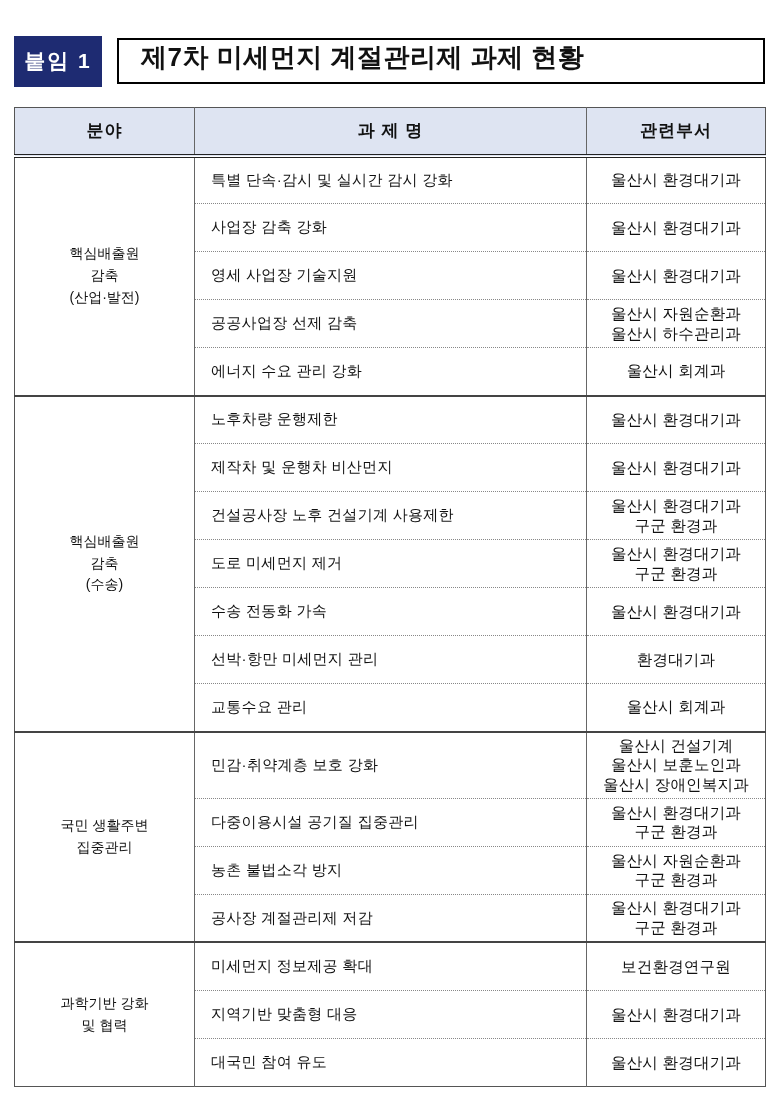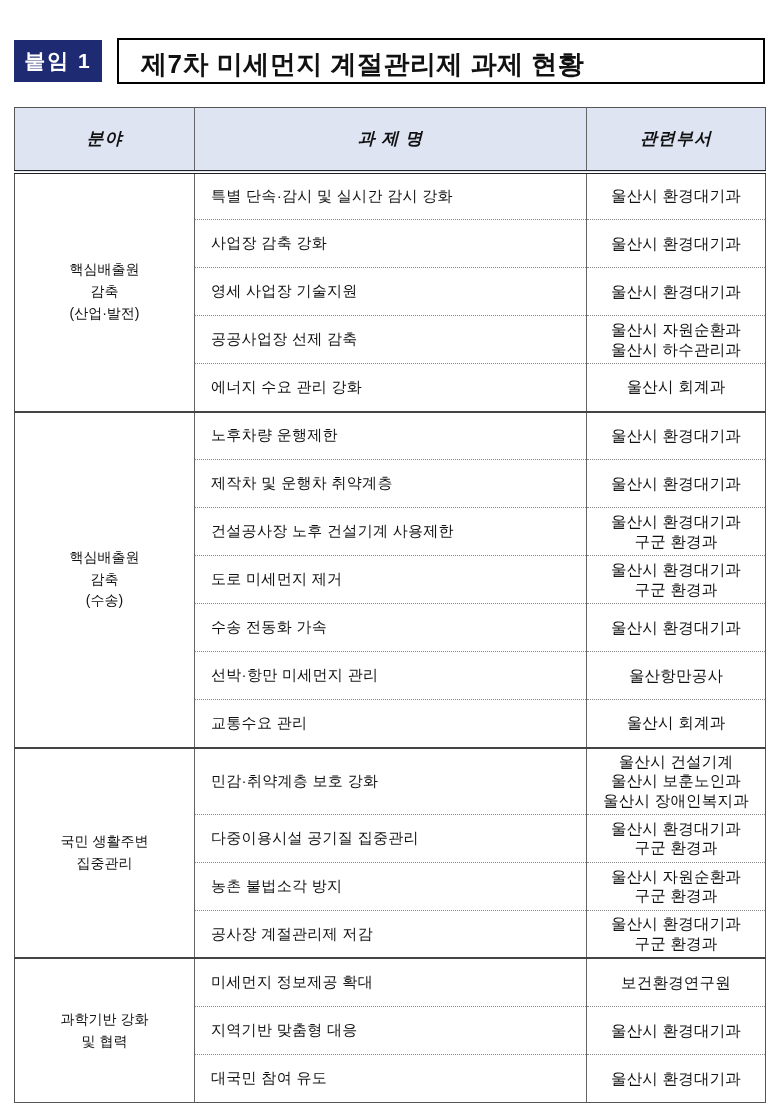--- a/index.html
+++ b/index.html
@@ -23,33 +23,33 @@
     align-items: center;
     gap: 15px;
     height: 50px;
   }
   .badge {
     background: #1e2b72;
     color: #ffffff;
     font-weight: bold;
     font-size: 21px;
     width: 88px;
-    height: 42px;
+    height: 51px;
     display: flex;
     align-items: center;
     justify-content: center;
     letter-spacing: 2px;
     flex: 0 0 auto;
   }
   .title-box {
     flex: 1 1 auto;
     border: 2px solid #000000;
     height: 46px;
     display: flex;
-    align-items: flex-end;
+    align-items: flex-start;
     padding-left: 22px;
     box-sizing: border-box;
   }
   .title-box .title-text {
     font-weight: bold;
     font-size: 26px;
     letter-spacing: 0.5px;
     white-space: nowrap;
   }
   
@@ -70,26 +70,25 @@
   }
   
   table.doc-table {
     border: 1.5px solid #555555;
   }
   
   tr.head th {
     background: #dee4f2;
     font-weight: bold;
     font-size: 17px;
-    height: 64px;
+    height: 48px;
     text-align: center;
     border-bottom: 4px double #222222;
     border-left: 1px solid #666666;
     letter-spacing: 1px;
-    font-style: italic;
   }
   tr.head th:first-child { border-left: none; }
 
   
   td.cat {
     text-align: center;
     font-size: 14px;
     line-height: 1.55;
     white-space: pre-line;
     border-right: 1px solid #666666;
@@ -194,21 +193,21 @@
 감축
 (수송)</td>
       <td class="task">노후차량 운행제한</td>
       <td class="dept">
         <span class="dl">울산시 환경대기과</span>
         <span class="dl"></span>
         <span class="dl"></span>
       </td>
     </tr>
     <tr class="body-row sep">
-      <td class="task">제작차 및 운행차 취약계층</td>
+      <td class="task">제작차 및 운행차 비산먼지</td>
       <td class="dept">
         <span class="dl">울산시 환경대기과</span>
         <span class="dl"></span>
         <span class="dl"></span>
       </td>
     </tr>
     <tr class="body-row sep">
       <td class="task">건설공사장 노후 건설기계 사용제한</td>
       <td class="dept">
         <span class="dl">울산시 환경대기과</span>
@@ -228,21 +227,21 @@
       <td class="task">수송 전동화 가속</td>
       <td class="dept">
         <span class="dl">울산시 환경대기과</span>
         <span class="dl"></span>
         <span class="dl"></span>
       </td>
     </tr>
     <tr class="body-row sep">
       <td class="task">선박·항만 미세먼지 관리</td>
       <td class="dept">
-        <span class="dl">울산항만공사</span>
+        <span class="dl">환경대기과</span>
         <span class="dl"></span>
         <span class="dl"></span>
       </td>
     </tr>
     <tr class="body-row sep">
       <td class="task">교통수요 관리</td>
       <td class="dept">
         <span class="dl">울산시 회계과</span>
         <span class="dl"></span>
         <span class="dl"></span>

